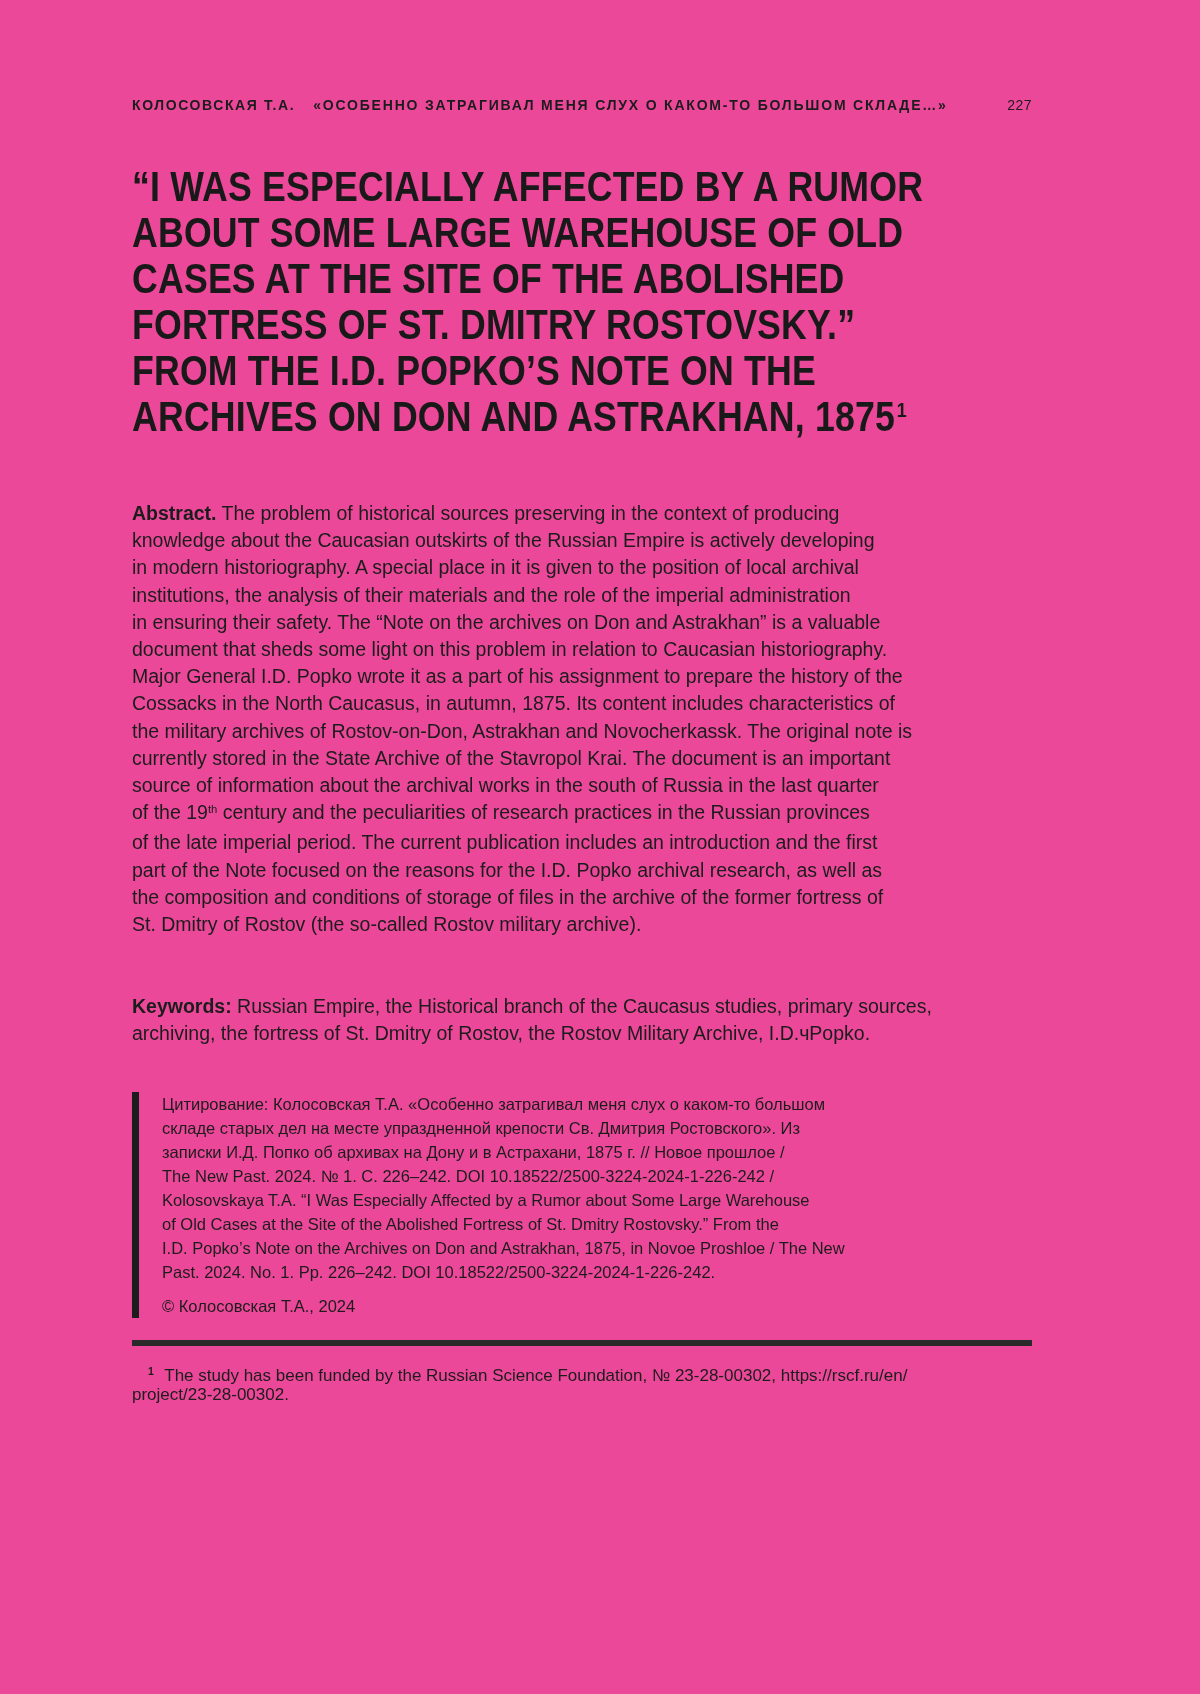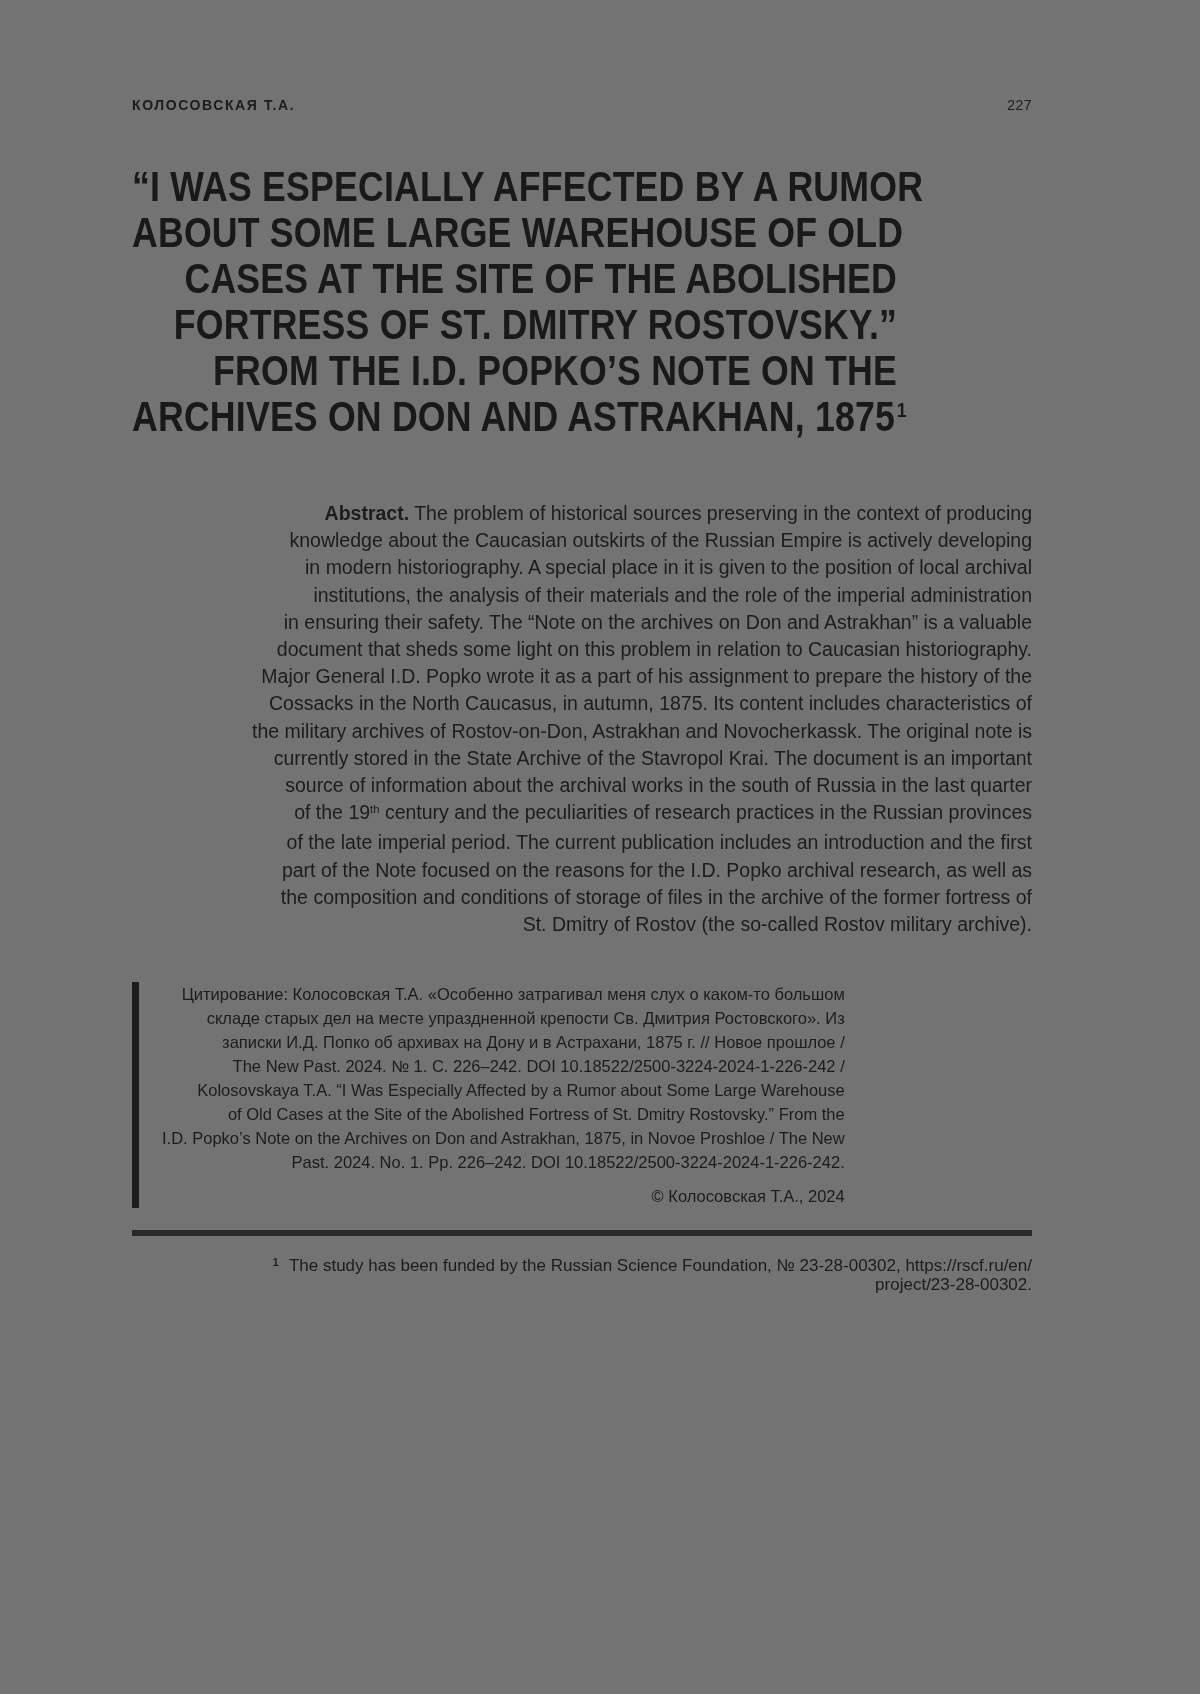--- a/index.html
+++ b/index.html
@@ -2,25 +2,24 @@
 <html><head>
 <meta charset="utf-8">
 <style>
   html, body { margin: 0; padding: 0; background: #ffffff; }
   .page {
     position: relative;
     width: 1200px;
     height: 1694px;
     box-sizing: border-box;
     padding: 96px 168px 0 132px;
-    background: #737373;
+    background: #ec4899;
     color: #1c1c1c;
     font-family: "Liberation Sans", sans-serif;
     overflow: hidden;
-    text-align: right;
   }
   
   .running-head {
     display: flex;
     justify-content: space-between;
     align-items: baseline;
     font-size: 14px;
     line-height: 18px;
   }
   .rh-left { display: flex; gap: 18px; white-space: nowrap; }
@@ -111,20 +110,21 @@
   }
 </style>
 </head>
 <body>
 
 <div class="page">
 
   <header class="running-head">
     <div class="rh-left">
       <span class="rh-author">КОЛОСОВСКАЯ Т.А.</span>
+      <span class="rh-title">«ОСОБЕННО ЗАТРАГИВАЛ МЕНЯ СЛУХ О КАКОМ-ТО БОЛЬШОМ СКЛАДЕ…»</span>
     </div>
     <span class="rh-page">227</span>
   </header>
 
   <h1 class="title"><span>“I WAS ESPECIALLY AFFECTED BY A RUMOR
 ABOUT SOME LARGE WAREHOUSE OF OLD
 CASES AT THE SITE OF THE ABOLISHED
 FORTRESS OF ST. DMITRY ROSTOVSKY.”
 FROM THE I.D. POPKO’S NOTE ON THE
 ARCHIVES ON DON AND ASTRAKHAN, 1875</span><sup>1</sup></h1>
@@ -142,20 +142,22 @@
 Cossacks in the North Caucasus, in autumn, 1875. Its content includes characteristics of
 the military archives of Rostov-on-Don, Astrakhan and Novocherkassk. The original note is
 currently stored in the State Archive of the Stavropol Krai. The document is an important
 source of information about the archival works in the south of Russia in the last quarter
 of the 19</span><sup>th</sup><span class="flow"> century and the peculiarities of research practices in the Russian provinces
 of the late imperial period. The current publication includes an introduction and the first
 part of the Note focused on the reasons for the I.D. Popko archival research, as well as
 the composition and conditions of storage of files in the archive of the former fortress of
 St. Dmitry of Rostov (the so-called Rostov military archive).</span></p>
 
+  <p class="keywords"><span class="para-label">Keywords:</span><span class="flow"> Russian Empire, the Historical branch of the Caucasus studies, primary sources,
+archiving, the fortress of St. Dmitry of Rostov, the Rostov Military Archive, I.D.чPopko.</span></p>
 
   <div class="citation">
     <div class="citation-bar"></div>
     <div class="citation-body">
       <div class="citation-text">Цитирование: Колосовская Т.А. «Особенно затрагивал меня слух о каком-то большом
 складе старых дел на месте упраздненной крепости Св. Дмитрия Ростовского». Из
 записки И.Д. Попко об архивах на Дону и в Астрахани, 1875 г. // Новое прошлое /
 The New Past. 2024. № 1. С. 226–242. DOI 10.18522/2500-3224-2024-1-226-242 /
 Kolosovskaya T.A. “I Was Especially Affected by a Rumor about Some Large Warehouse
 of Old Cases at the Site of the Abolished Fortress of St. Dmitry Rostovsky.” From the

